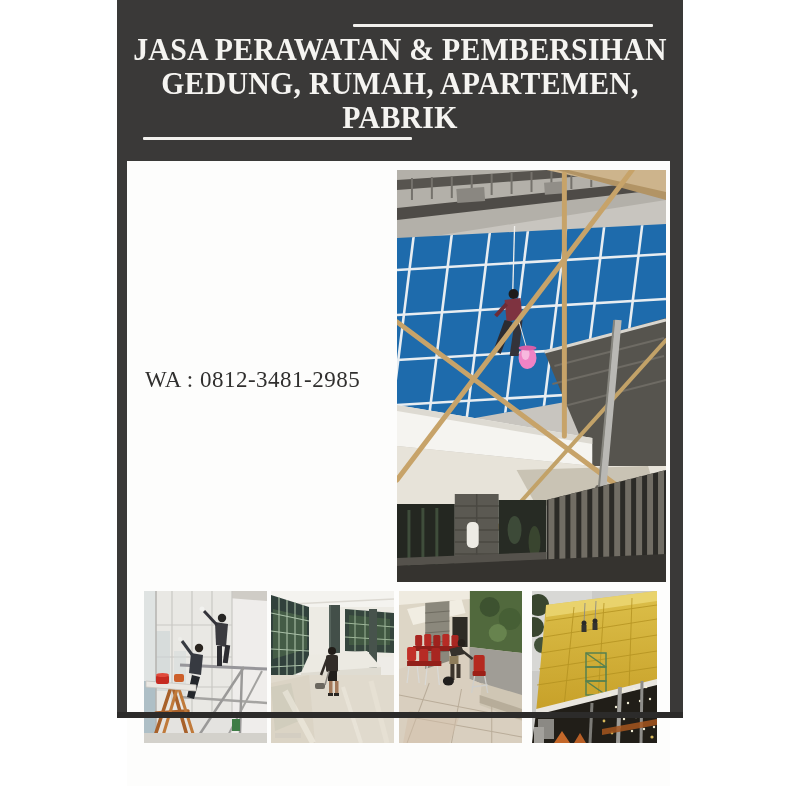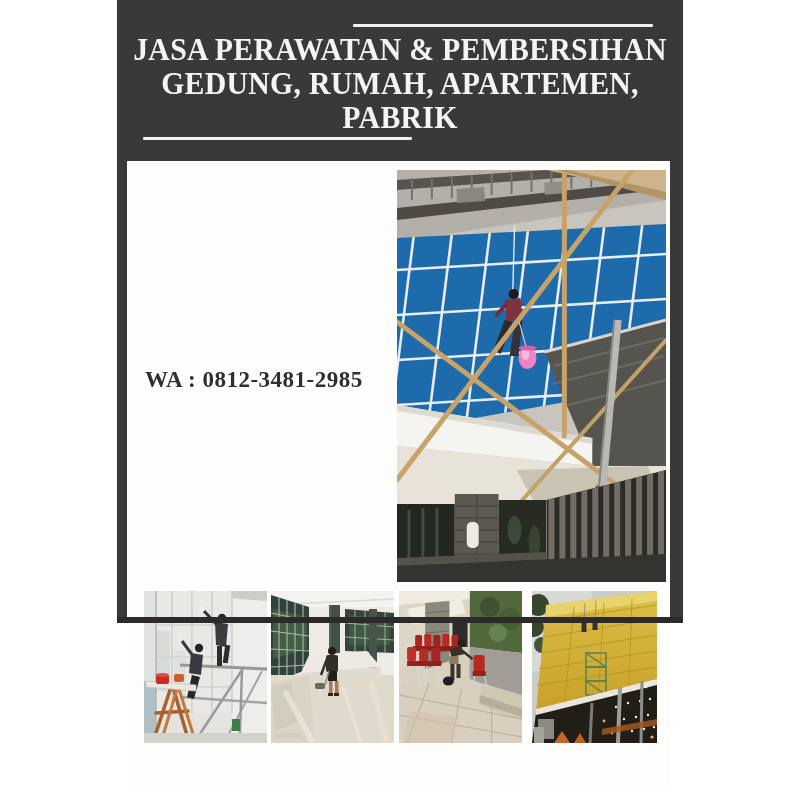--- a/index.html
+++ b/index.html
@@ -3,30 +3,30 @@
 <meta charset="utf-8">
 <style>
   :root{
     --page-bg:#ffffff; --poster-bg:#3a3938; --poster-bg-deep:#2c2b2a;
     --panel-bg:#fdfdfc; --title-color:#f5f4f1; --deco-line-color:#f2f1ee;
     --contact-color:#302f2e;
   }
   *{margin:0;padding:0;box-sizing:border-box;}
   html,body{width:800px;height:800px;}
   body{background:var(--page-bg);font-family:"Liberation Serif",serif;position:relative;overflow:hidden;}
-  .poster{position:absolute;left:117px;top:0;width:566px;height:623px;background:var(--poster-bg);}
+  .poster{position:absolute;left:117px;top:0;width:566px;height:718px;background:var(--poster-bg);}
   .deco-line{position:absolute;background:var(--deco-line-color);height:3px;border-radius:1px;}
   .deco-line.top{left:236px;top:24px;width:300px;}
   .deco-line.bottom{left:26px;top:137px;width:269px;}
   .title{position:absolute;top:33px;left:0;width:100%;text-align:center;
     color:var(--title-color);font-weight:bold;font-size:31px;line-height:34px;
     letter-spacing:.3px;transform:scaleX(.96);transform-origin:50% 0;}
   .title span{display:block;}
   .panel{position:absolute;left:10px;top:161px;width:543px;height:625px;background:var(--panel-bg);}
-  .wa{position:absolute;left:18px;top:206px;font-weight:bold;font-size:23px;
+  .wa{position:absolute;left:18px;top:206px;font-weight:normal;font-size:23px;
     letter-spacing:.5px;color:var(--contact-color);}
   figure.photo{position:absolute;overflow:hidden;}
   figure.photo svg{display:block;width:100%;height:100%;}
   .photo-main{left:270px;top:9px;width:269px;height:412px;}
   .photo-1{left:17px;top:430px;width:123px;height:152px;}
   .photo-2{left:144px;top:430px;width:123px;height:152px;}
   .photo-3{left:272px;top:430px;width:123px;height:152px;}
   .photo-4{left:405px;top:430px;width:125px;height:152px;}
   .poster-foot{position:absolute;left:0;bottom:0;width:100%;height:6px;background:var(--poster-bg-deep);}
 </style>

